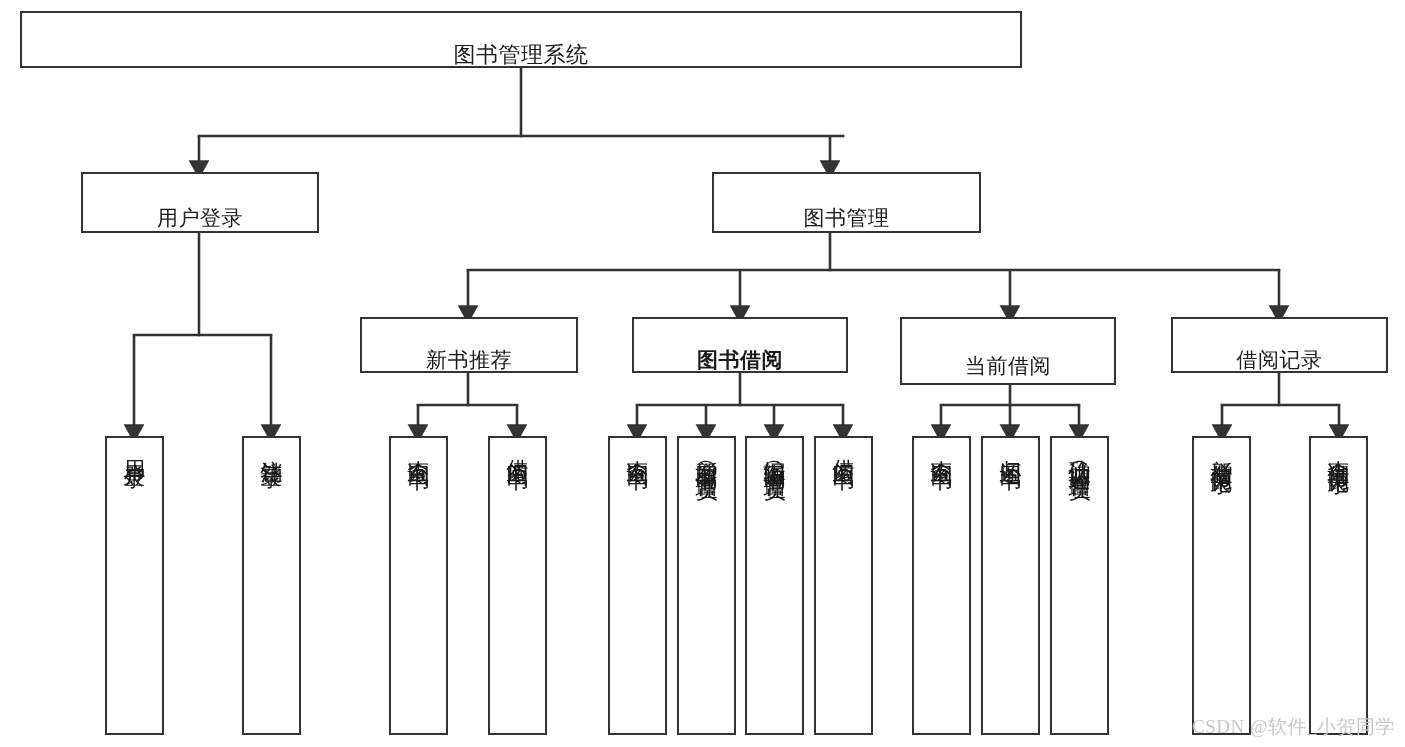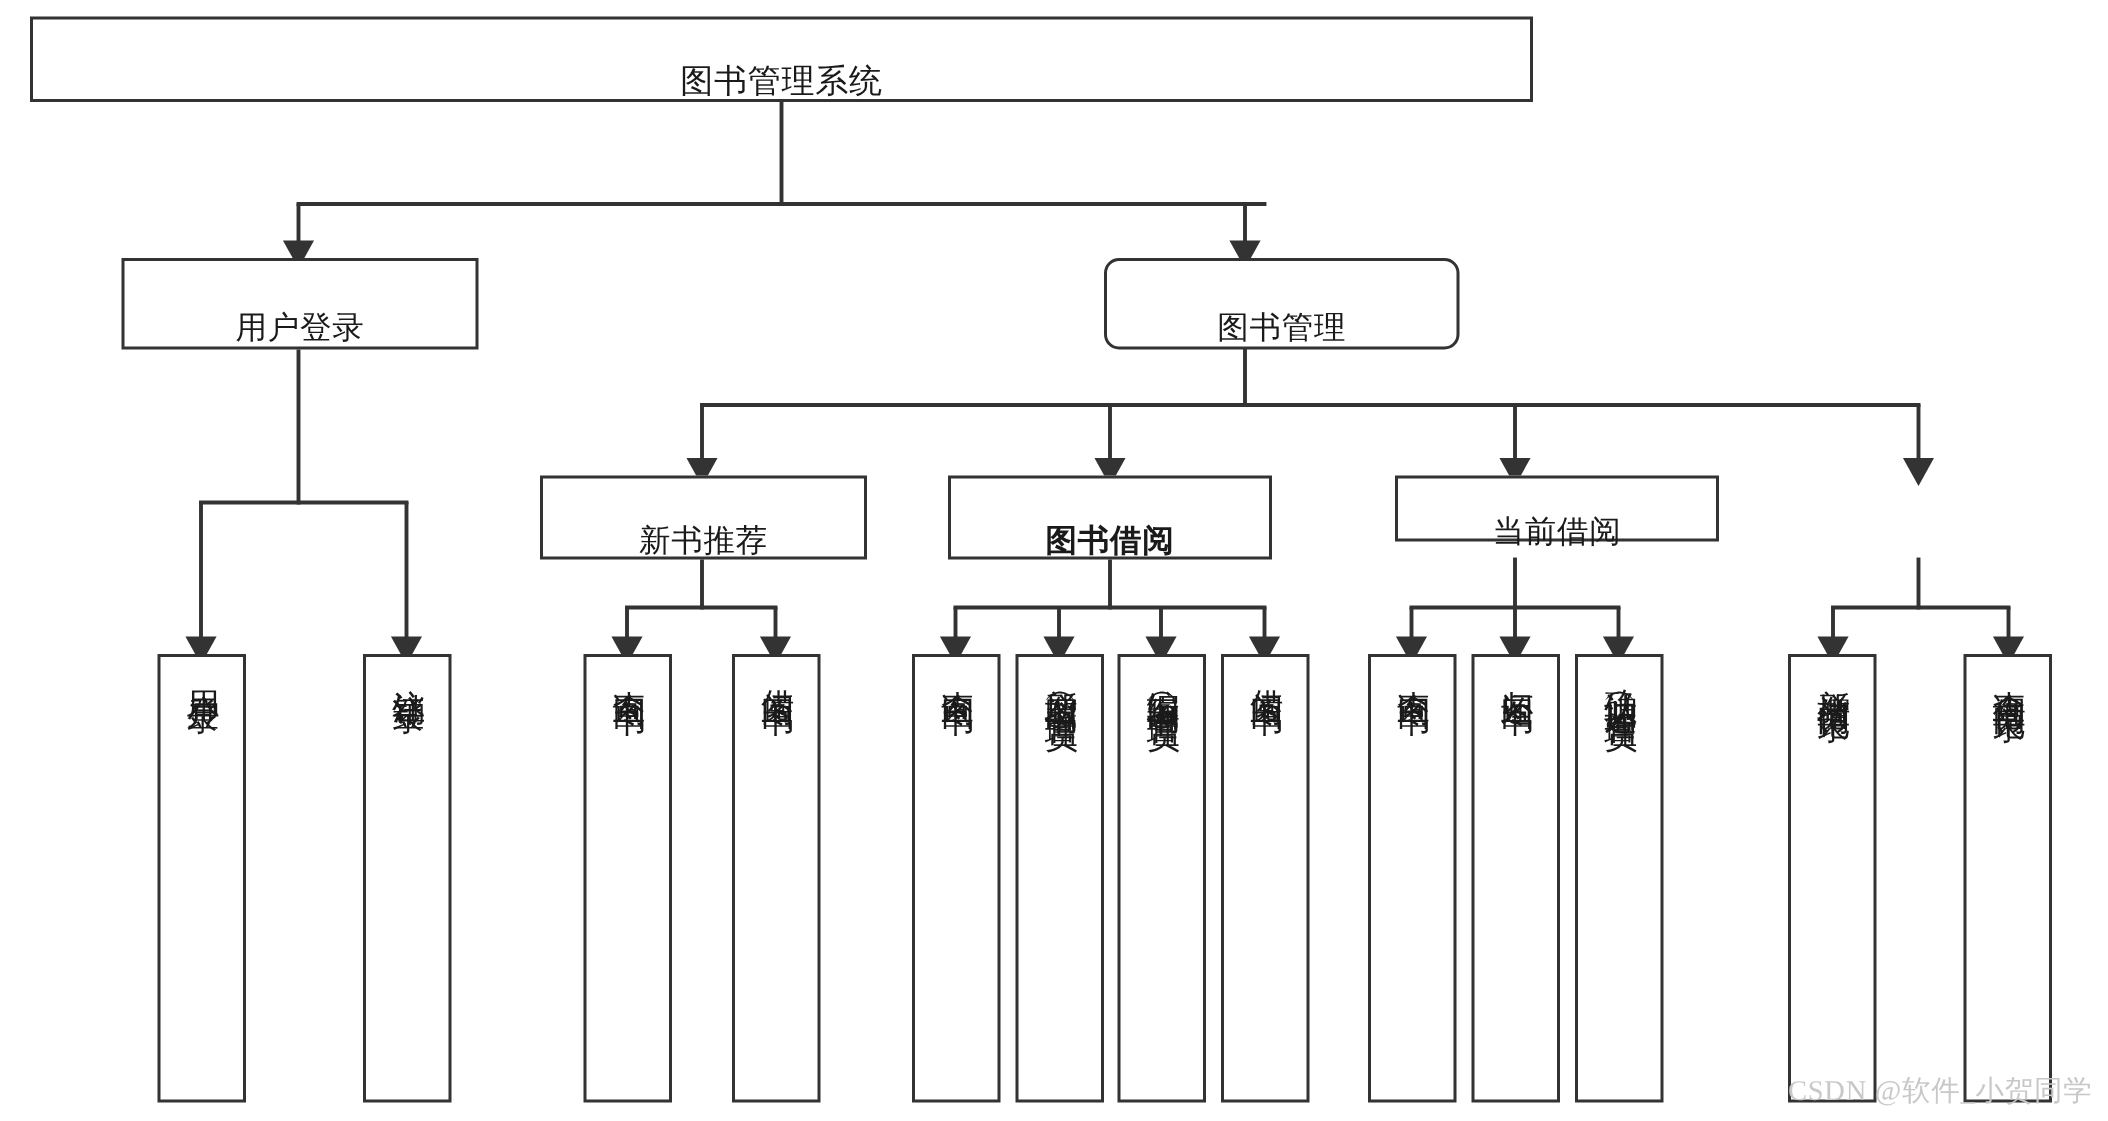--- a/index.html
+++ b/index.html
@@ -125,36 +125,39 @@
   </svg>
 
   <div class="node horizontal root" style="left:20px; top:11px; width:1002px; height:57px;">
     <span class="label">图书管理系统</span>
   </div>
 
   <div class="node horizontal" style="left:81px; top:172px; width:238px; height:61px;">
     <span class="label">用户登录</span>
   </div>
 
-  <div class="node horizontal" style="left:736px; top:172px; width:237px; height:61px;border-radius:10px;">
+  <div class="node horizontal" style="left:712px; top:172px; width:269px; height:61px;">
     <span class="label">图书管理</span>
   </div>
 
   <div class="node horizontal" style="left:360px; top:317px; width:218px; height:56px;">
     <span class="label">新书推荐</span>
   </div>
 
   <div class="node horizontal" style="left:632px; top:317px; width:216px; height:56px;font-weight:bold;">
     <span class="label">图书借阅</span>
   </div>
 
-  <div class="node horizontal" style="left:930px; top:317px; width:216px; height:44px;">
+  <div class="node horizontal" style="left:900px; top:317px; width:216px; height:68px;">
     <span class="label">当前借阅</span>
   </div>
 
+  <div class="node horizontal" style="left:1171px; top:317px; width:217px; height:56px;">
+    <span class="label">借阅记录</span>
+  </div>
 
   <div class="node vertical" style="left:105px; top:436px; width:59px; height:299px;">
     <span class="label">用户登录</span>
   </div>
 
   <div class="node vertical" style="left:242px; top:436px; width:59px; height:299px;">
     <span class="label">注销登录</span>
   </div>
 
   <div class="node vertical" style="left:389px; top:436px; width:59px; height:299px;">

